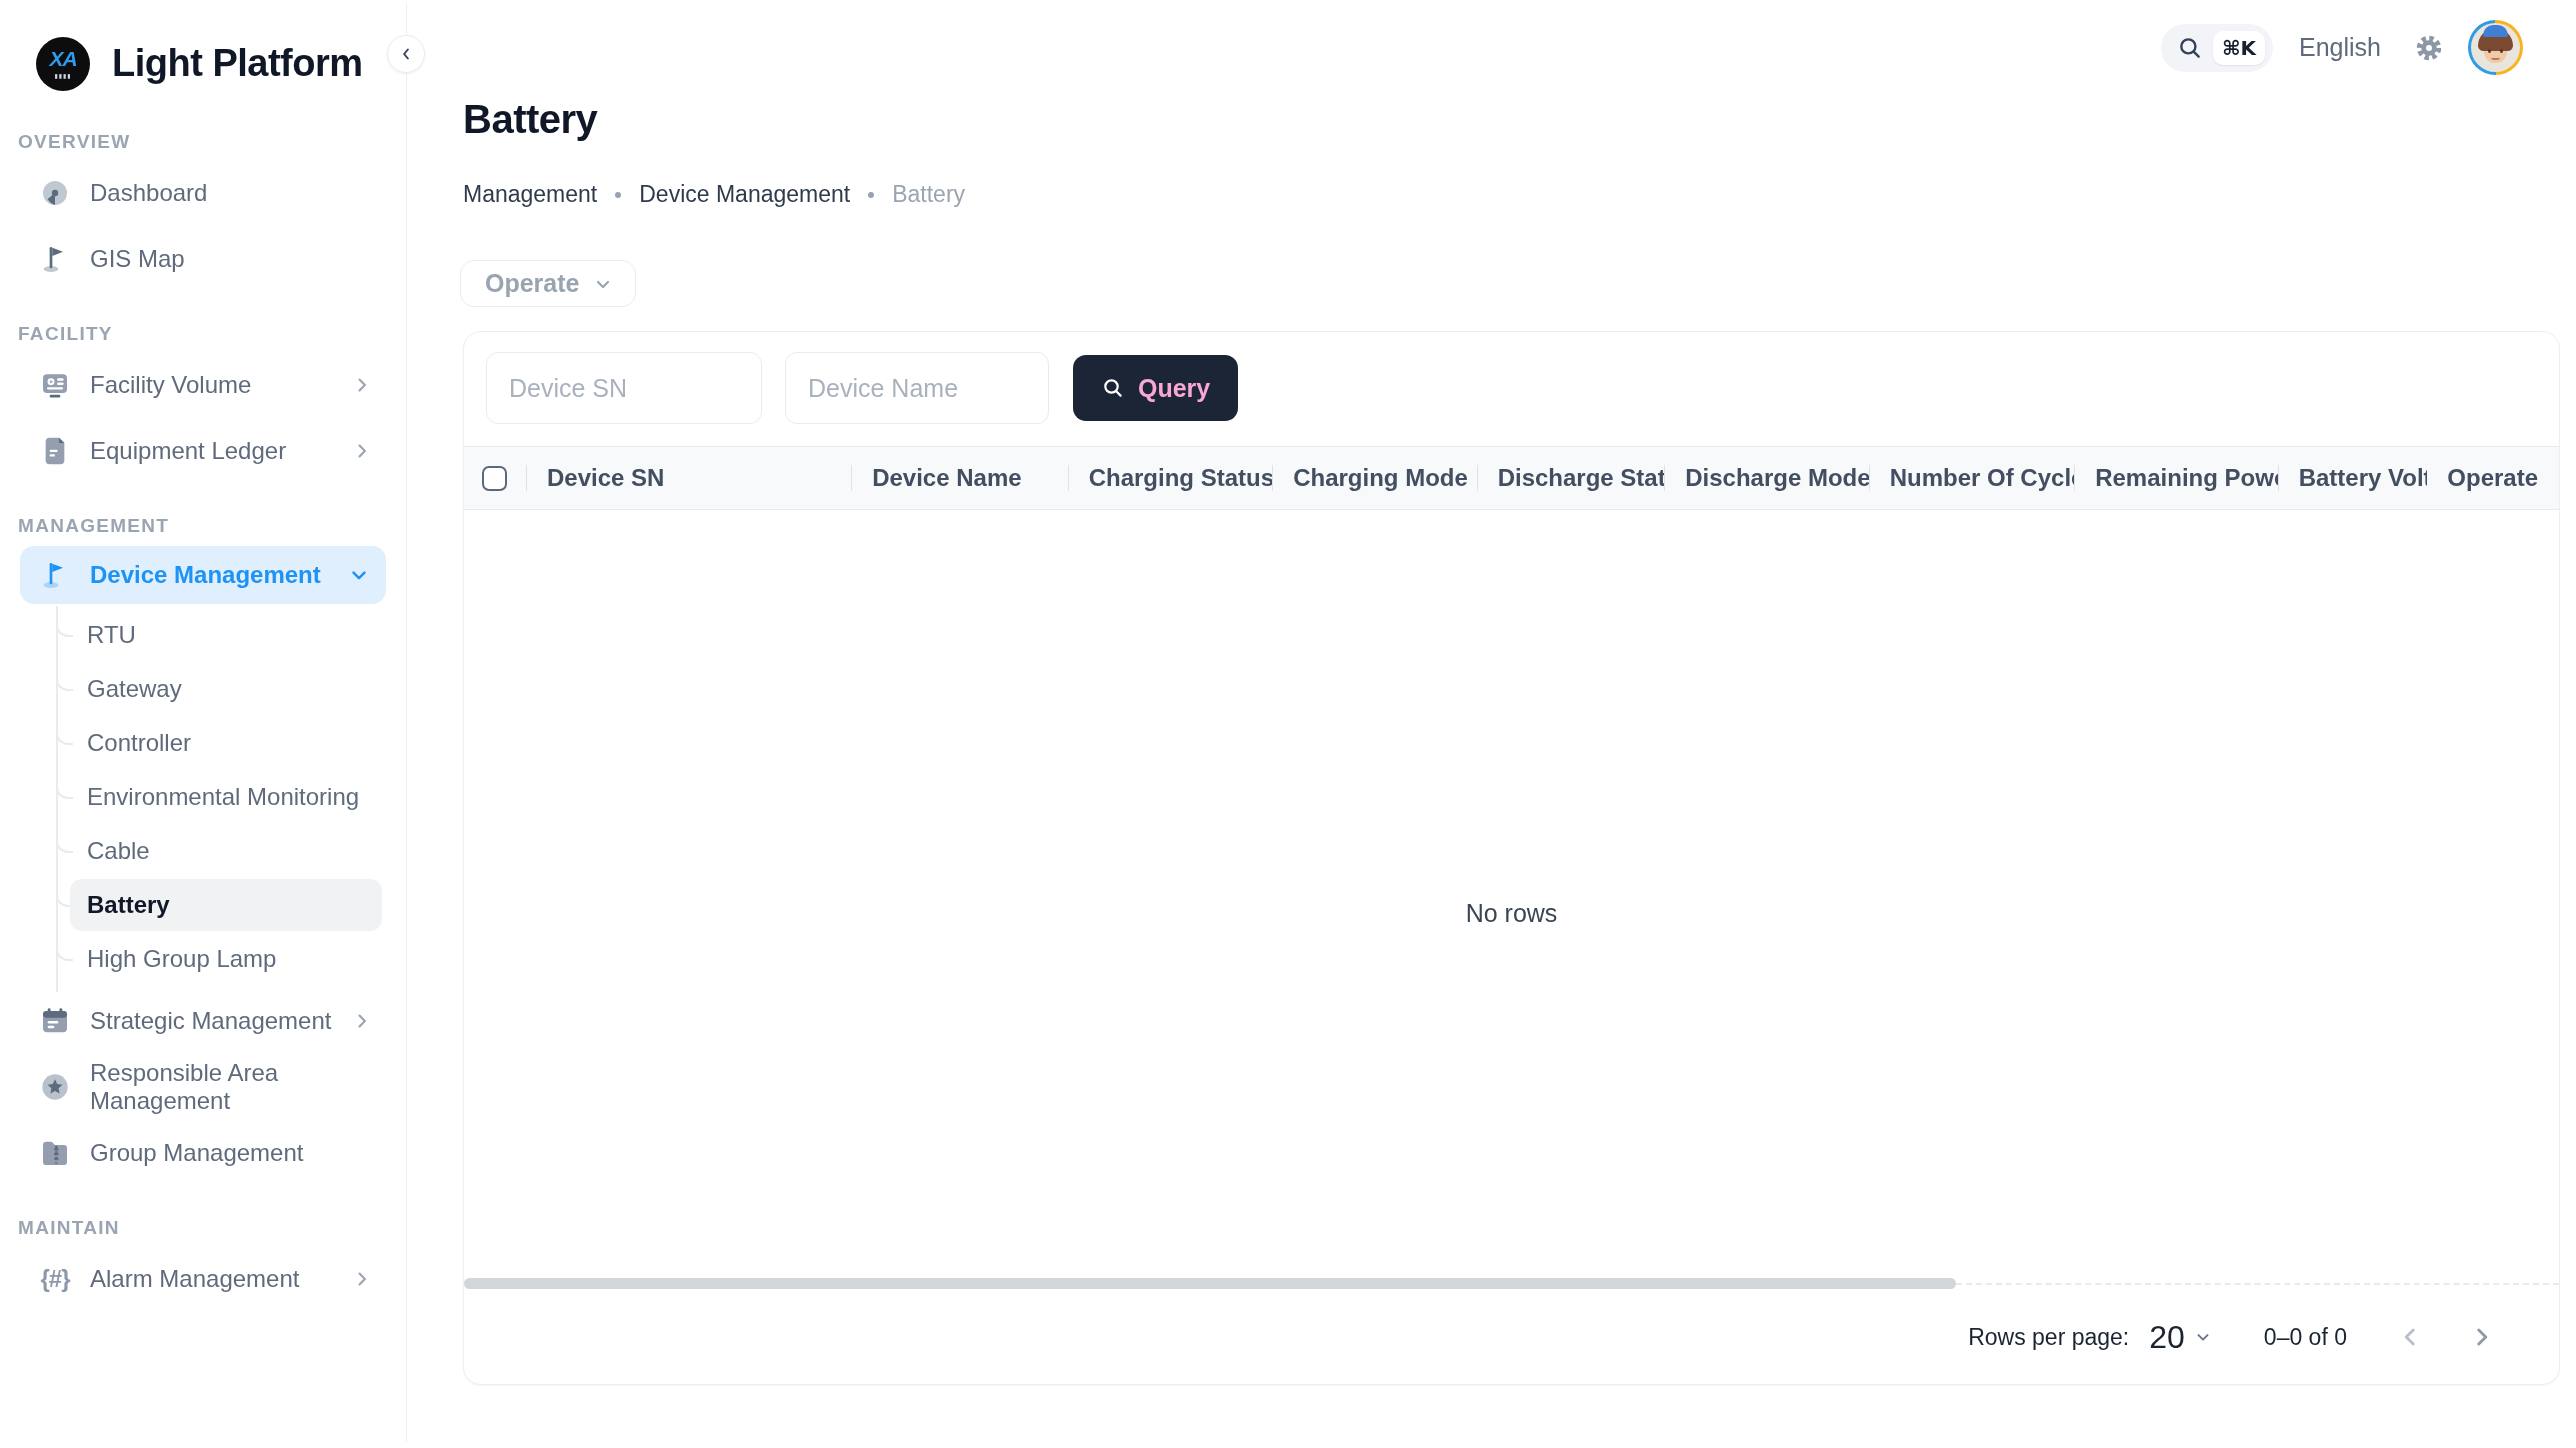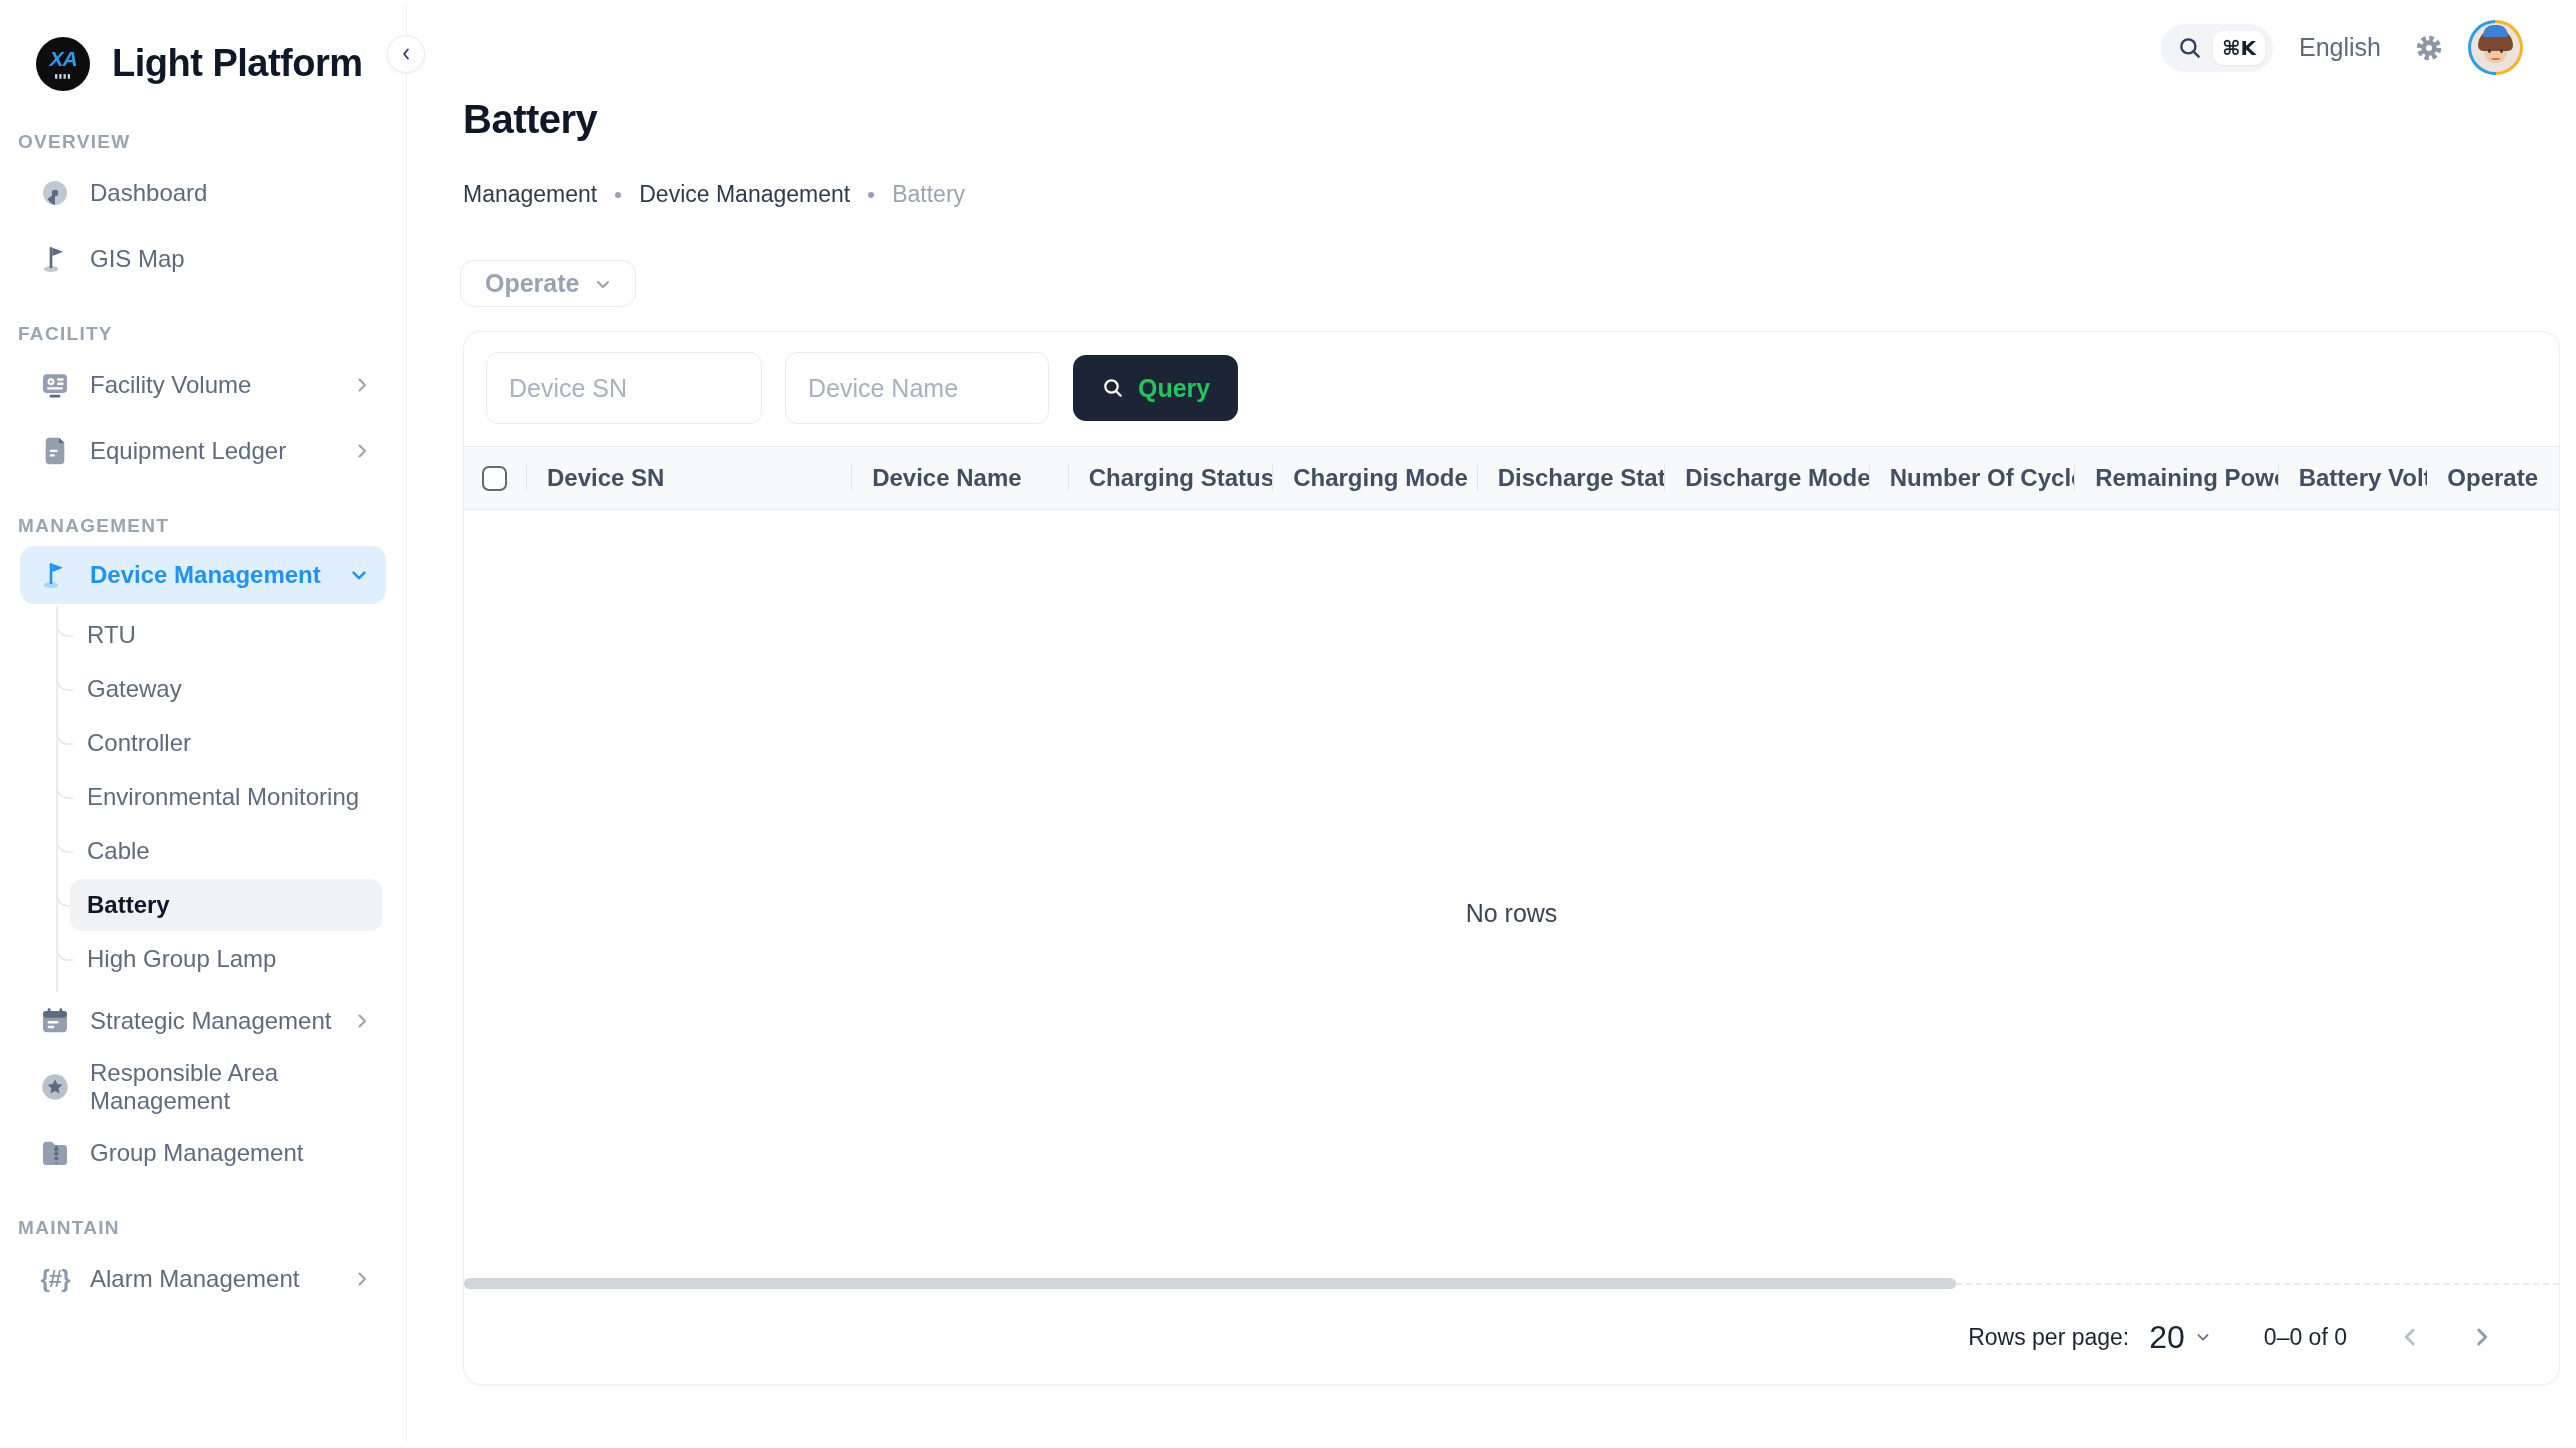--- a/index.html
+++ b/index.html
@@ -117,21 +117,21 @@
     font-family:"Liberation Sans", sans-serif;
   }
   .f-input::placeholder { color:#a9b1bd; opacity:1; }
   #input-sn { left:22px; width:276px; }
   #input-name { left:321px; width:264px; }
   .query-btn {
     position:absolute; left:609px; top:23px; height:66px; padding:0 28px;
     background:#1c2536; border:none; border-radius:13px; cursor:pointer;
     display:flex; align-items:center; gap:13px;
   }
-  .query-btn .label { color:#22c55e; font-size:25px; font-weight:bold; }
+  .query-btn .label { color:#f9a8d4; font-size:25px; font-weight:bold; }
 
   .thead {
     flex:0 0 auto; height:64px; display:flex; align-items:center;
     background:#f8f9fb; border-top:1px solid #e7eaee; border-bottom:1px solid #e7eaee;
   }
   .th { position:relative; height:100%; display:flex; align-items:center; padding-left:20px; overflow:hidden; white-space:nowrap; }
   .th span { font-size:24px; font-weight:bold; color:#434f61; }
   .th.sep::after { content:''; position:absolute; right:0; top:18px; bottom:18px; width:1px; background:#dfe3e8; }
   .th-cb { position:relative; width:63px; height:100%; display:flex; align-items:center; padding-left:18px; flex:0 0 auto; }
   .th-cb.sep::after { content:''; position:absolute; right:0; top:18px; bottom:18px; width:1px; background:#dfe3e8; }

